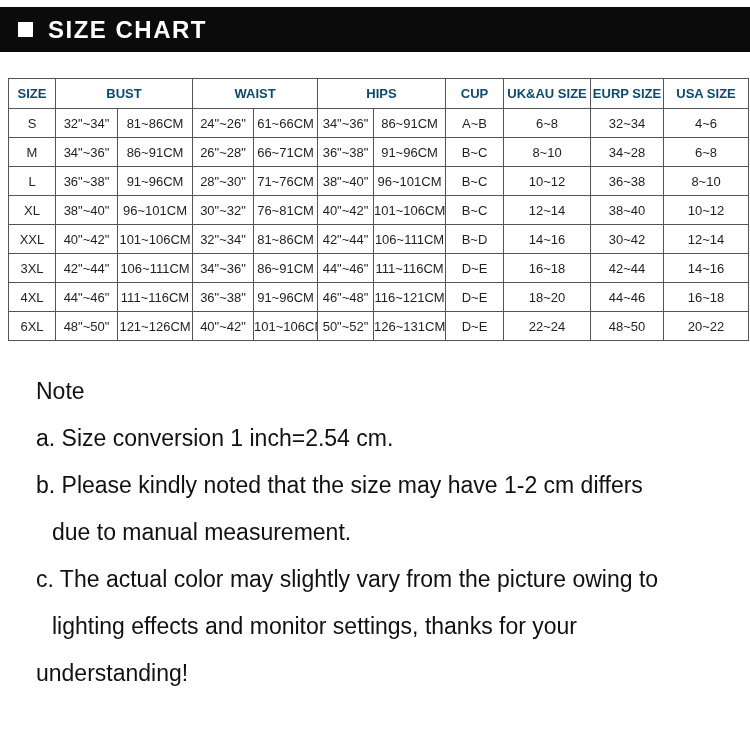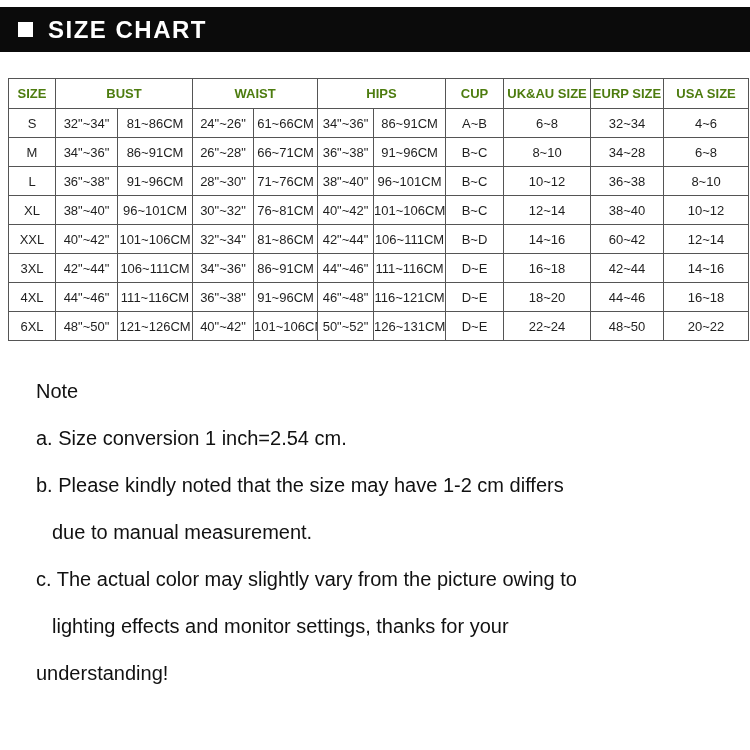--- a/index.html
+++ b/index.html
@@ -59,27 +59,27 @@
     font-size: 13px;
     color: #1f1f1f;
     padding: 0;
     overflow: hidden;
     white-space: nowrap;
   }
   table.size-table thead tr { height: 30px; }
   table.size-table tbody tr { height: 29px; }
   table.size-table th {
     font-weight: bold;
-    color: #4d7c0f;
+    color: #0c4a6e;
   }
 
   
   .notes {
     margin: 27px 0 0 36px;
-    font-size: 20px;
+    font-size: 23px;
     color: #111111;
   }
   .note-line {
     height: 47px;
     line-height: 47px;
     white-space: nowrap;
   }
   .note-line.cont { margin-left: 16px; }
   .note-line.cont-sm { }
 </style>
@@ -175,21 +175,21 @@
         <tr>
           <td>XXL</td>
           <td>40"~42"</td>
           <td>101~106CM</td>
           <td>32"~34"</td>
           <td>81~86CM</td>
           <td>42"~44"</td>
           <td>106~111CM</td>
           <td>B~D</td>
           <td>14~16</td>
-          <td>60~42</td>
+          <td>30~42</td>
           <td>12~14</td>
         </tr>
         <tr>
           <td>3XL</td>
           <td>42"~44"</td>
           <td>106~111CM</td>
           <td>34"~36"</td>
           <td>86~91CM</td>
           <td>44"~46"</td>
           <td>111~116CM</td>

